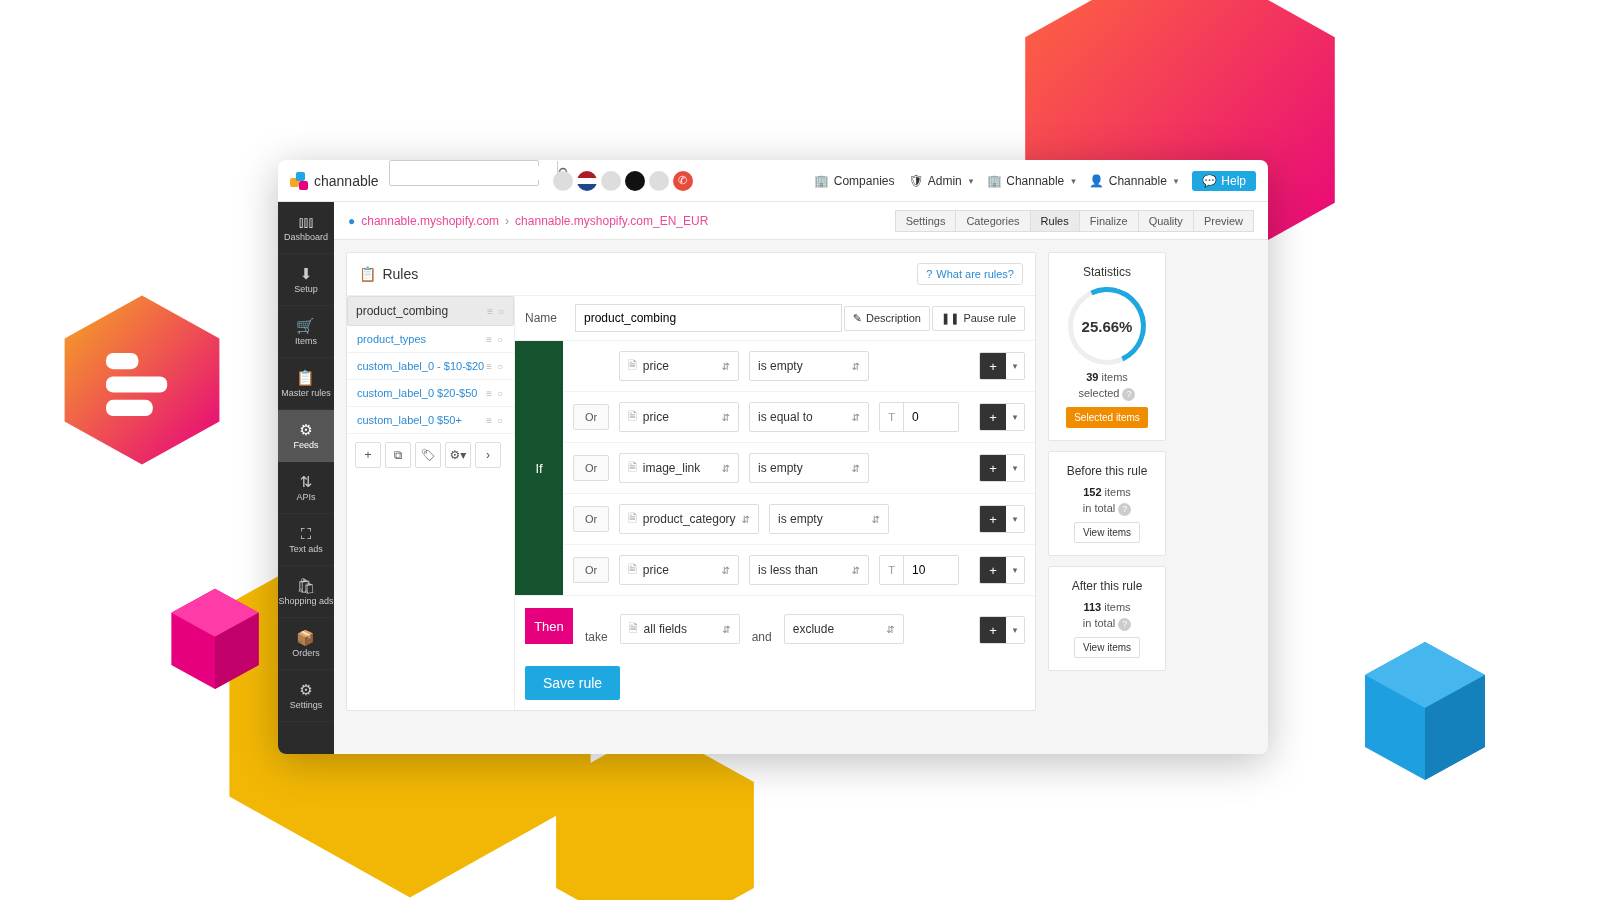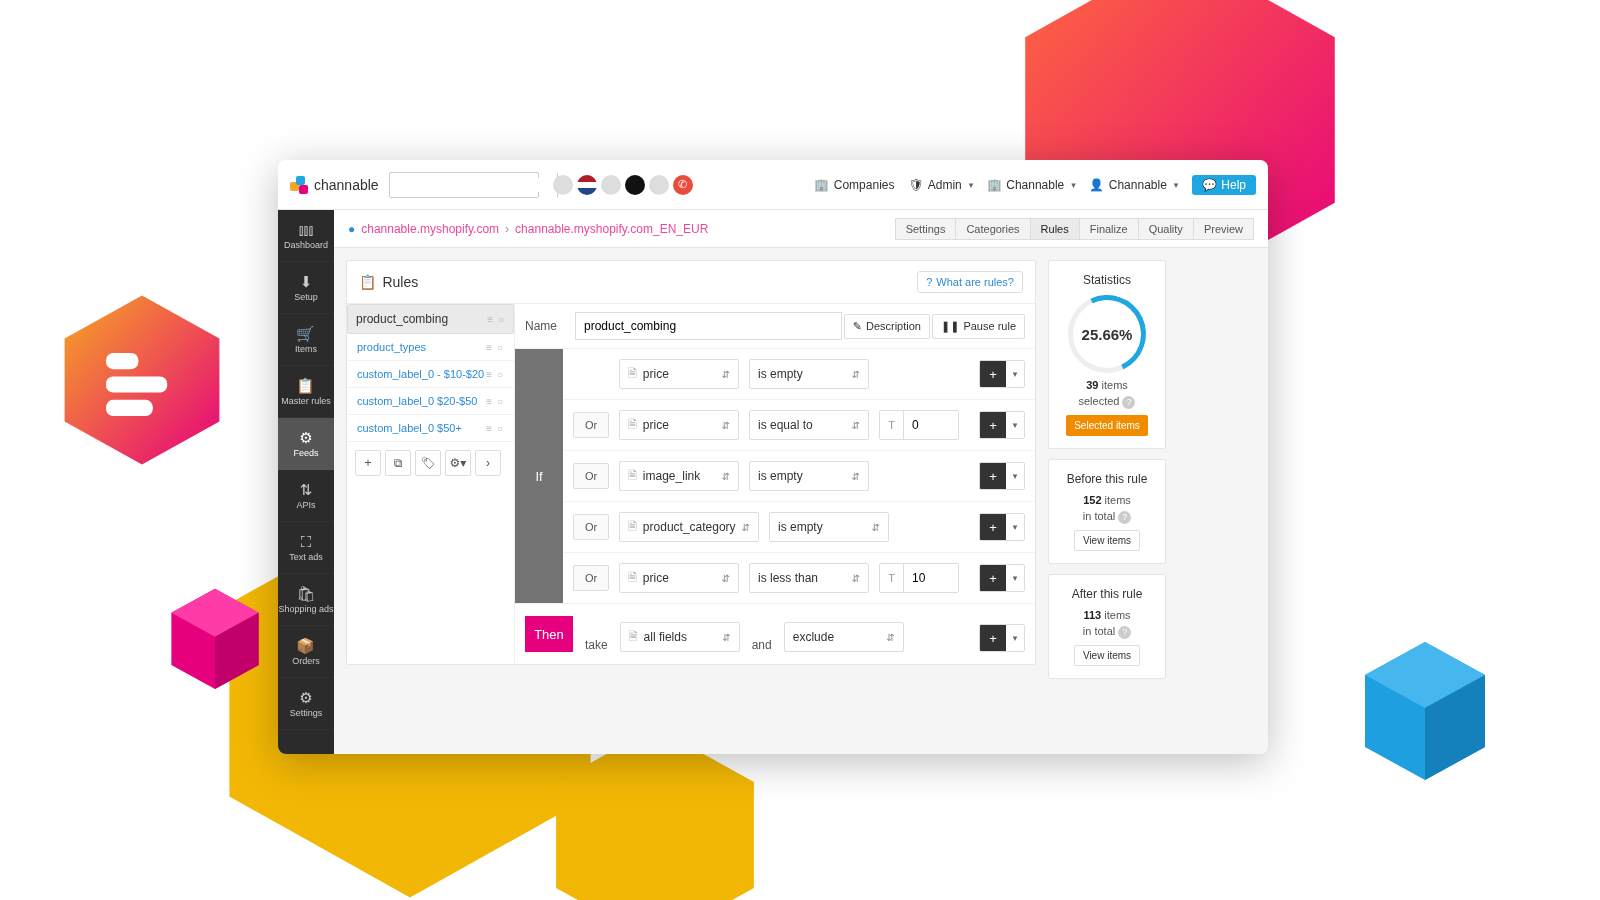--- a/index.html
+++ b/index.html
@@ -1,20 +1,20 @@
 <!DOCTYPE html>
 <html><head>
 <meta charset="utf-8">
 <style>
 *{box-sizing:border-box;margin:0;padding:0;font-family:-apple-system,BlinkMacSystemFont,"Segoe UI",Helvetica,Arial,sans-serif;}
 body{width:1600px;height:900px;background:#fff;overflow:hidden;position:relative;}
 .hex{position:absolute;}
 .title{position:absolute;left:300px;top:58px;font-size:32px;font-weight:700;color:#111;line-height:1.35;z-index:2;}
 .app-window{position:absolute;left:278px;top:160px;width:990px;height:594px;background:#fff;border-radius:8px;box-shadow:0 8px 40px rgba(0,0,0,0.25);z-index:3;overflow:hidden;display:flex;flex-direction:column;}
-.topbar{height:50px;border-bottom:1px solid #e5e5e5;display:flex;align-items:center;padding:0 12px;gap:10px;}
+.topbar{height:42px;border-bottom:1px solid #e5e5e5;display:flex;padding:0 12px;gap:10px;}
 .brand{display:flex;align-items:center;gap:6px;font-weight:500;color:#333;font-size:14px;}
 .brand-logo{width:18px;height:18px;position:relative;}
 .brand-logo span{position:absolute;width:9px;height:9px;border-radius:2px;}
 .search-box{width:150px;height:26px;border:1px solid #ccc;border-radius:2px;display:flex;align-items:center;}
 .search-box input{flex:1;border:none;outline:none;font-size:12px;padding:0 6px;}
 .search-btn{width:24px;height:24px;border-left:1px solid #ccc;display:flex;align-items:center;justify-content:center;color:#666;cursor:pointer;}
 .flag-circles{display:flex;align-items:center;gap:4px;margin-left:4px;}
 .circ{width:20px;height:20px;border-radius:50%;}
 .topbar-right{margin-left:auto;display:flex;align-items:center;gap:14px;font-size:12px;color:#333;}
 .tr-item{display:flex;align-items:center;gap:4px;cursor:pointer;}
@@ -44,21 +44,21 @@
 .rule-item.sel{background:#eaeaea;}
 .rule-item .drag{margin-left:auto;color:#bbb;font-size:10px;letter-spacing:1px;}
 .rule-toolbar{display:flex;padding:8px;gap:4px;}
 .tb-btn{width:26px;height:26px;border:1px solid #ddd;border-radius:2px;display:flex;align-items:center;justify-content:center;color:#555;font-size:12px;cursor:pointer;background:#fff;}
 .rule-editor{flex:1;padding:0;}
 .name-row{display:flex;align-items:center;padding:8px 10px;gap:2px;border-bottom:1px solid #f0f0f0;}
 .name-row label{font-size:12px;color:#555;width:48px;}
 .name-row input{flex:1;height:28px;border:1px solid #ddd;padding:0 8px;font-size:12px;}
 .name-row .btn{border:1px solid #ddd;padding:5px 8px;font-size:11px;border-radius:2px;background:#fff;cursor:pointer;display:flex;align-items:center;gap:4px;color:#333;}
 .cond-block{display:flex;border-bottom:1px solid #f0f0f0;}
-.cond-label{width:48px;background:#737373;color:#fff;display:flex;align-items:center;justify-content:center;font-size:13px;font-weight:500;}
+.cond-label{width:48px;background:#14532d;color:#fff;display:flex;align-items:center;justify-content:center;font-size:13px;font-weight:500;}
 .cond-rows{flex:1;}
 .cond-row{display:flex;align-items:center;padding:10px;gap:10px;border-bottom:1px solid #f3f3f3;}
 .cond-row:last-child{border-bottom:none;}
 .or-chip{width:36px;height:26px;border:1px solid #ddd;border-radius:2px;display:flex;align-items:center;justify-content:center;font-size:11px;color:#555;background:#fafafa;}
 .or-chip.first{opacity:0;pointer-events:none;}
 .sel{height:30px;border:1px solid #ddd;border-radius:2px;background:#fff;display:flex;align-items:center;padding:0 8px;font-size:12px;color:#333;gap:6px;min-width:120px;cursor:pointer;position:relative;}
 .sel .caret{margin-left:auto;color:#888;font-size:10px;}
 .sel .fileico{color:#999;font-size:11px;}
 .val-input{height:30px;border:1px solid #ddd;border-radius:2px;display:flex;align-items:center;min-width:80px;}
 .val-input .pre{width:24px;height:100%;border-right:1px solid #ddd;display:flex;align-items:center;justify-content:center;color:#999;font-size:11px;}
@@ -413,20 +413,23 @@
                   <div class="sel">
                       <span>exclude</span>
                       <span class="caret">⇵</span>
                     </div>
                   <div class="add-btn">
                       <div class="plus">+</div>
                       <div class="dd">▾</div>
                     </div>
                 </div>
 
+                <div class="save-row">
+                  <button class="save-btn">Save rule</button>
+                </div>
               </div>
             </div>
           </div>
         </div>
 
         <div class="stats-col">
           <div class="panel stats-panel">
             <h4>Statistics</h4>
             <div class="ring">
                 <span>25.66%</span>

